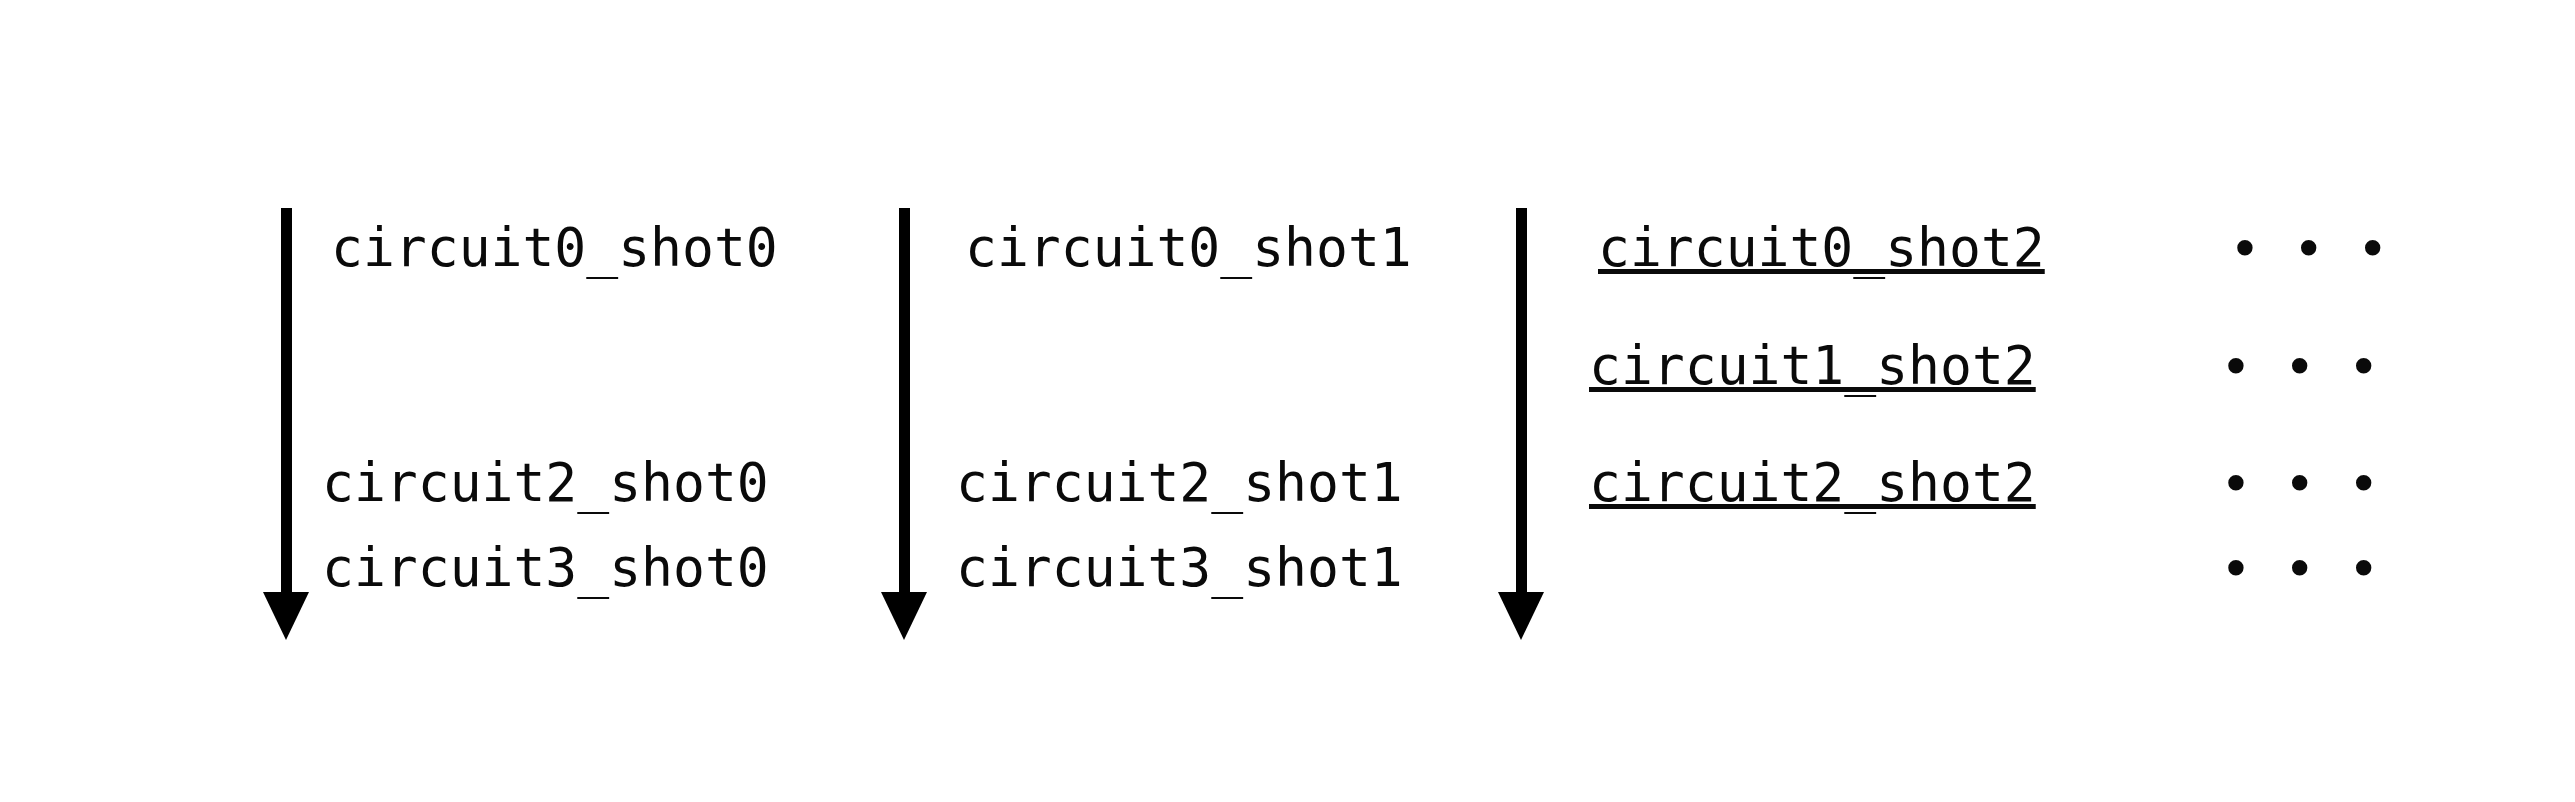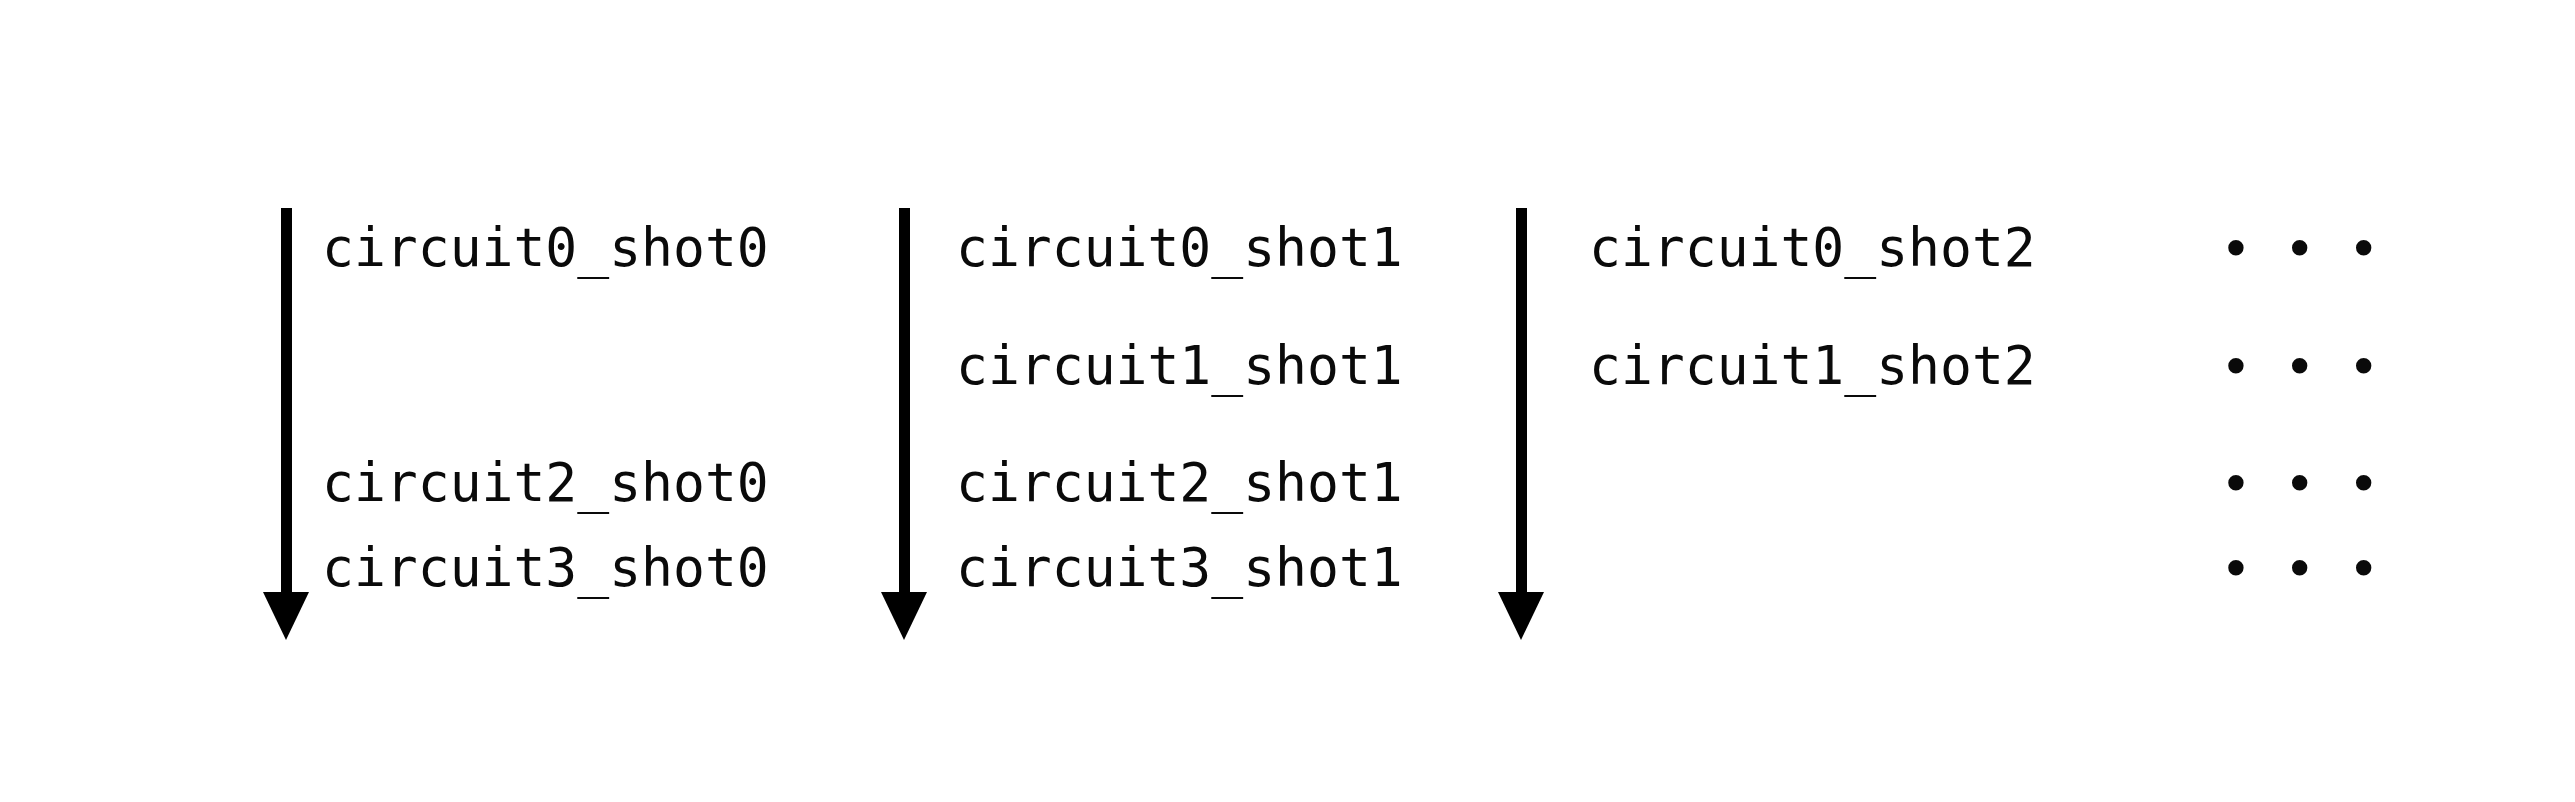--- a/index.html
+++ b/index.html
@@ -17,28 +17,28 @@
   .label, .dots {
     position: absolute;
     font-family: "DejaVu Sans Mono", monospace;
     font-size: 53px;
     line-height: 53px;
     color: #0a0a0a;
     white-space: pre;
     letter-spacing: 0;
   }
   
-  .r0 { top: 221px; }
+  .r0 { top: 221px; margin-left: 9px; }
   .r1 { top: 339px; }
   .r2 { top: 456px; }
   .r3 { top: 541px; }
   
   .c0 { left: 322px; }
   .c1 { left: 956px; }
-  .c2 { left: 1589px; }
+  .c2 { left: 1589px; text-decoration: underline; }
   .dots { left: 2220px; }
 
   
   .arrow {
     position: absolute;
     top: 208px;
     width: 47px;
     height: 432px;
   }
   .a0 { left: 263px; }
@@ -81,26 +81,26 @@
   <div class="arrow a2">
     <div class="arrow-line"></div>
     <div class="arrow-head"></div>
   </div>
 
   <div class="label c0 r0">circuit0_shot0</div>
   <div class="label c0 r2">circuit2_shot0</div>
   <div class="label c0 r3">circuit3_shot0</div>
 
   <div class="label c1 r0">circuit0_shot1</div>
-  <div class="label c1 r1">circuit1_shot1</div>
   <div class="label c1 r2">circuit2_shot1</div>
   <div class="label c1 r3">circuit3_shot1</div>
 
   <div class="label c2 r0">circuit0_shot2</div>
   <div class="label c2 r1">circuit1_shot2</div>
+  <div class="label c2 r2">circuit2_shot2</div>
 
   <div class="dots r0">∙ ∙ ∙</div>
   <div class="dots r1">∙ ∙ ∙</div>
   <div class="dots r2">∙ ∙ ∙</div>
   <div class="dots r3">∙ ∙ ∙</div>
 
 </div>
 
 
 </body></html>

